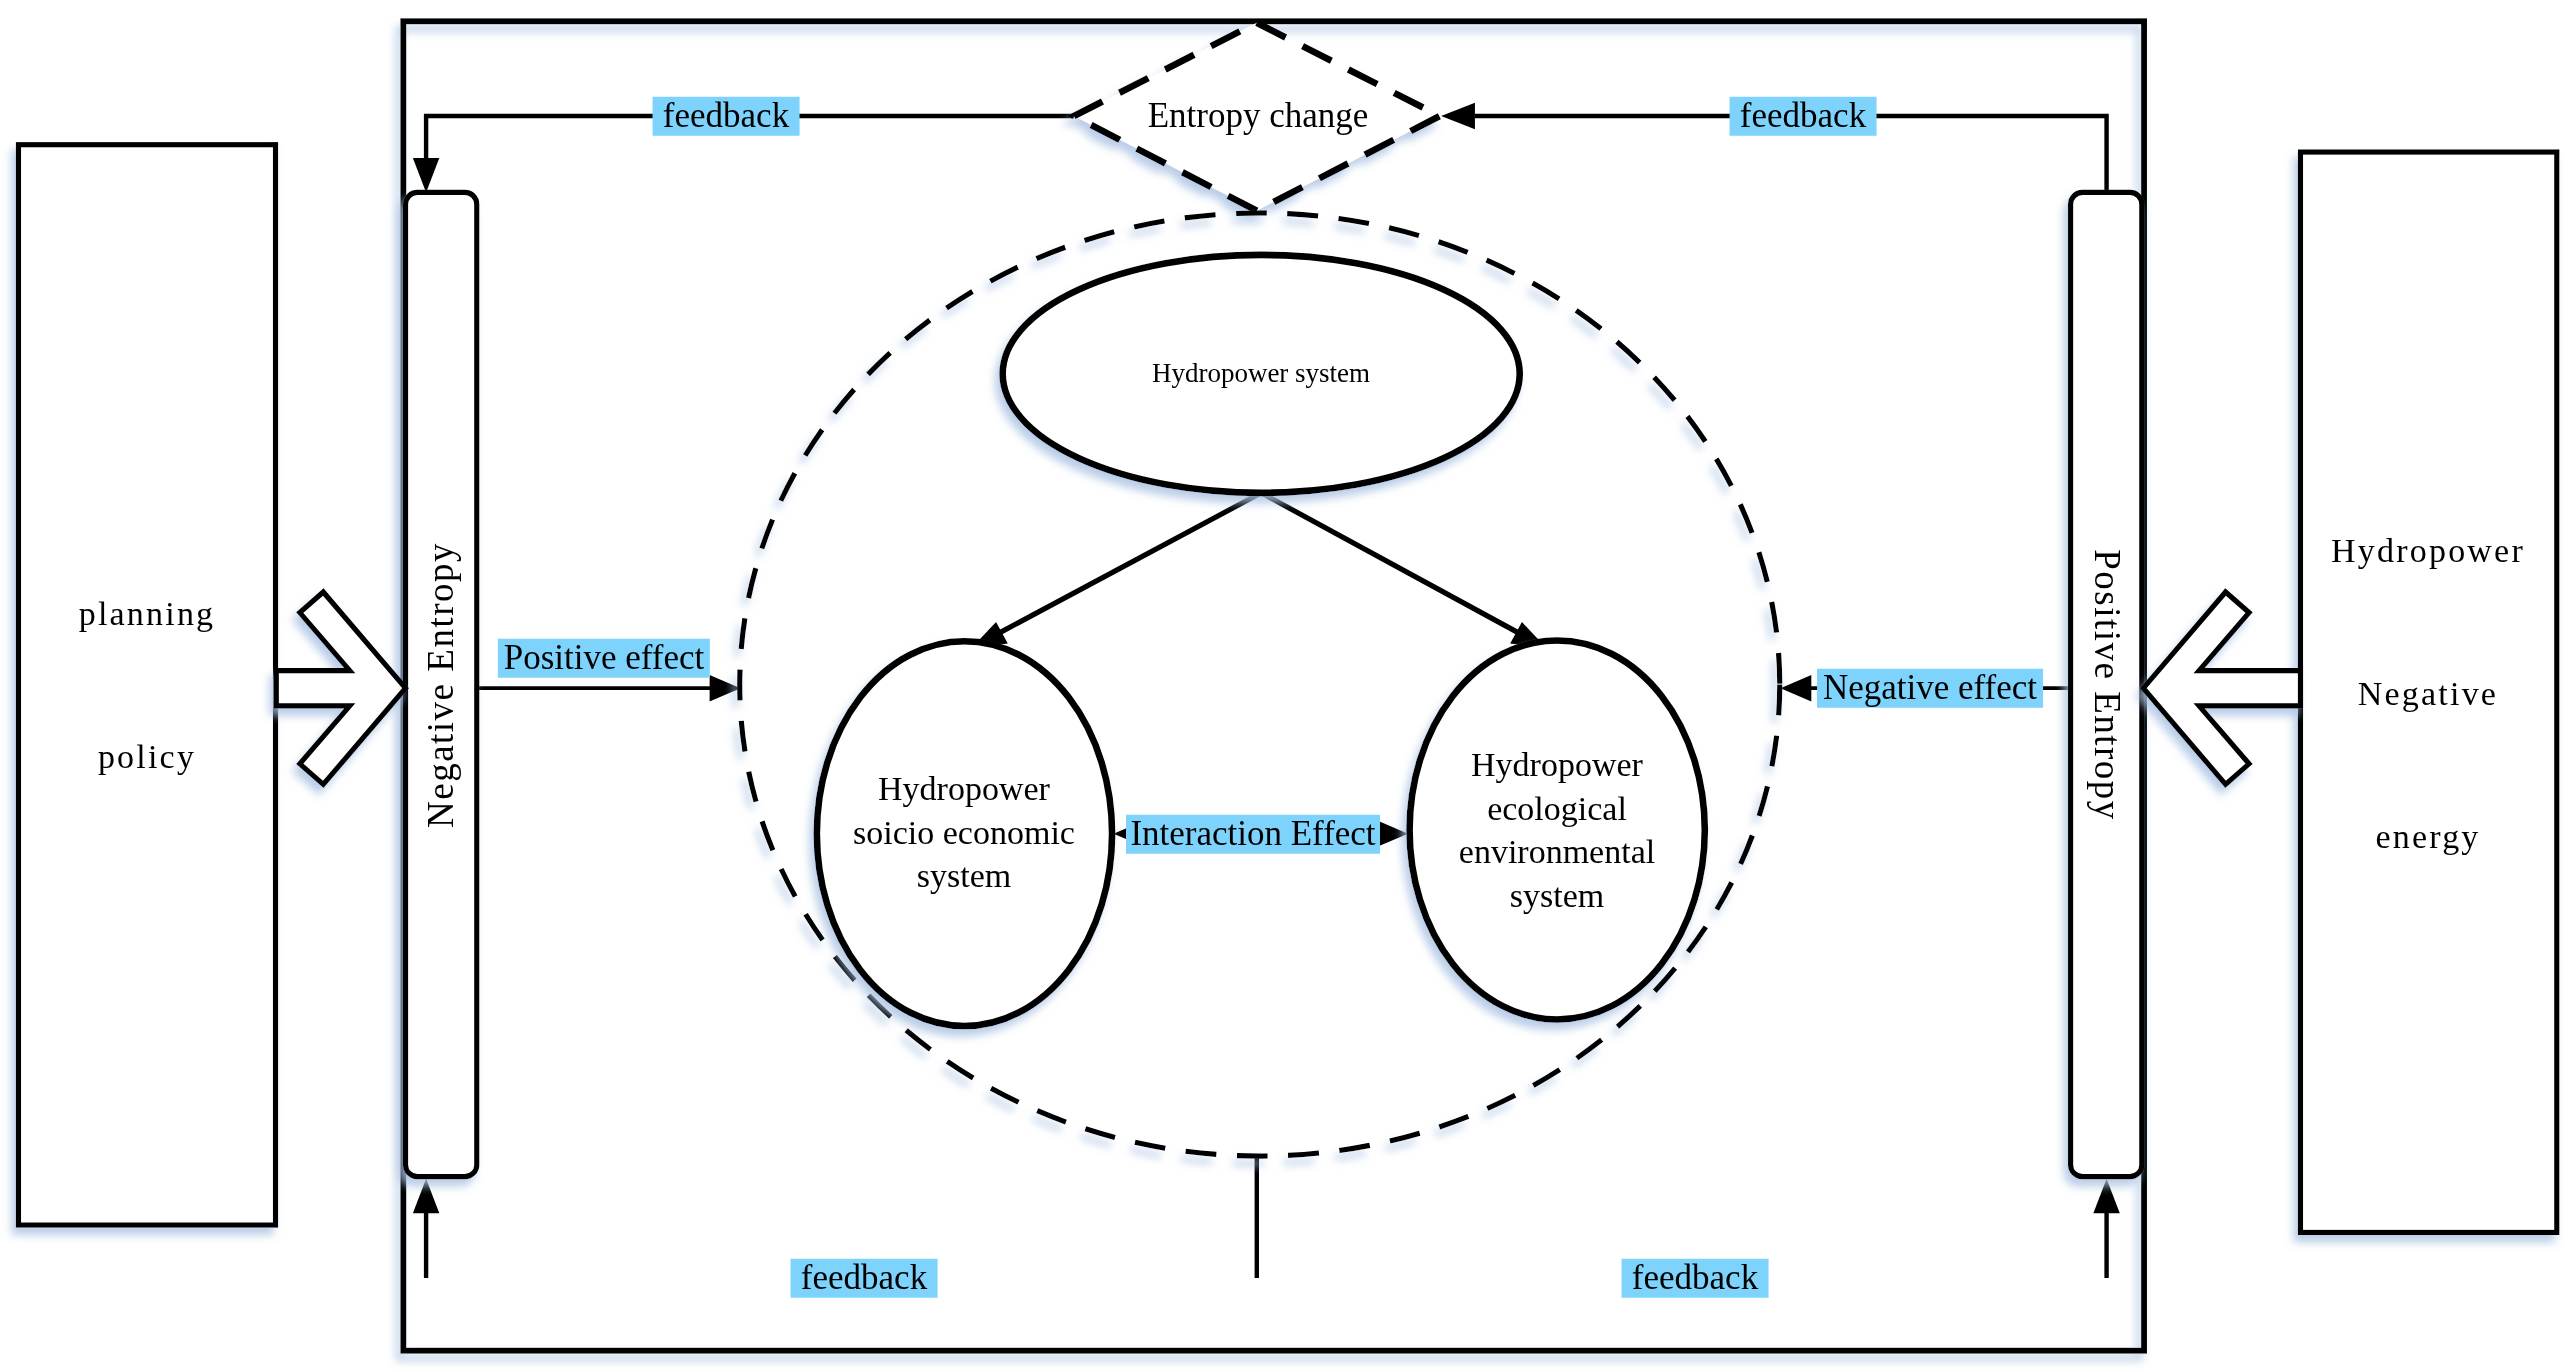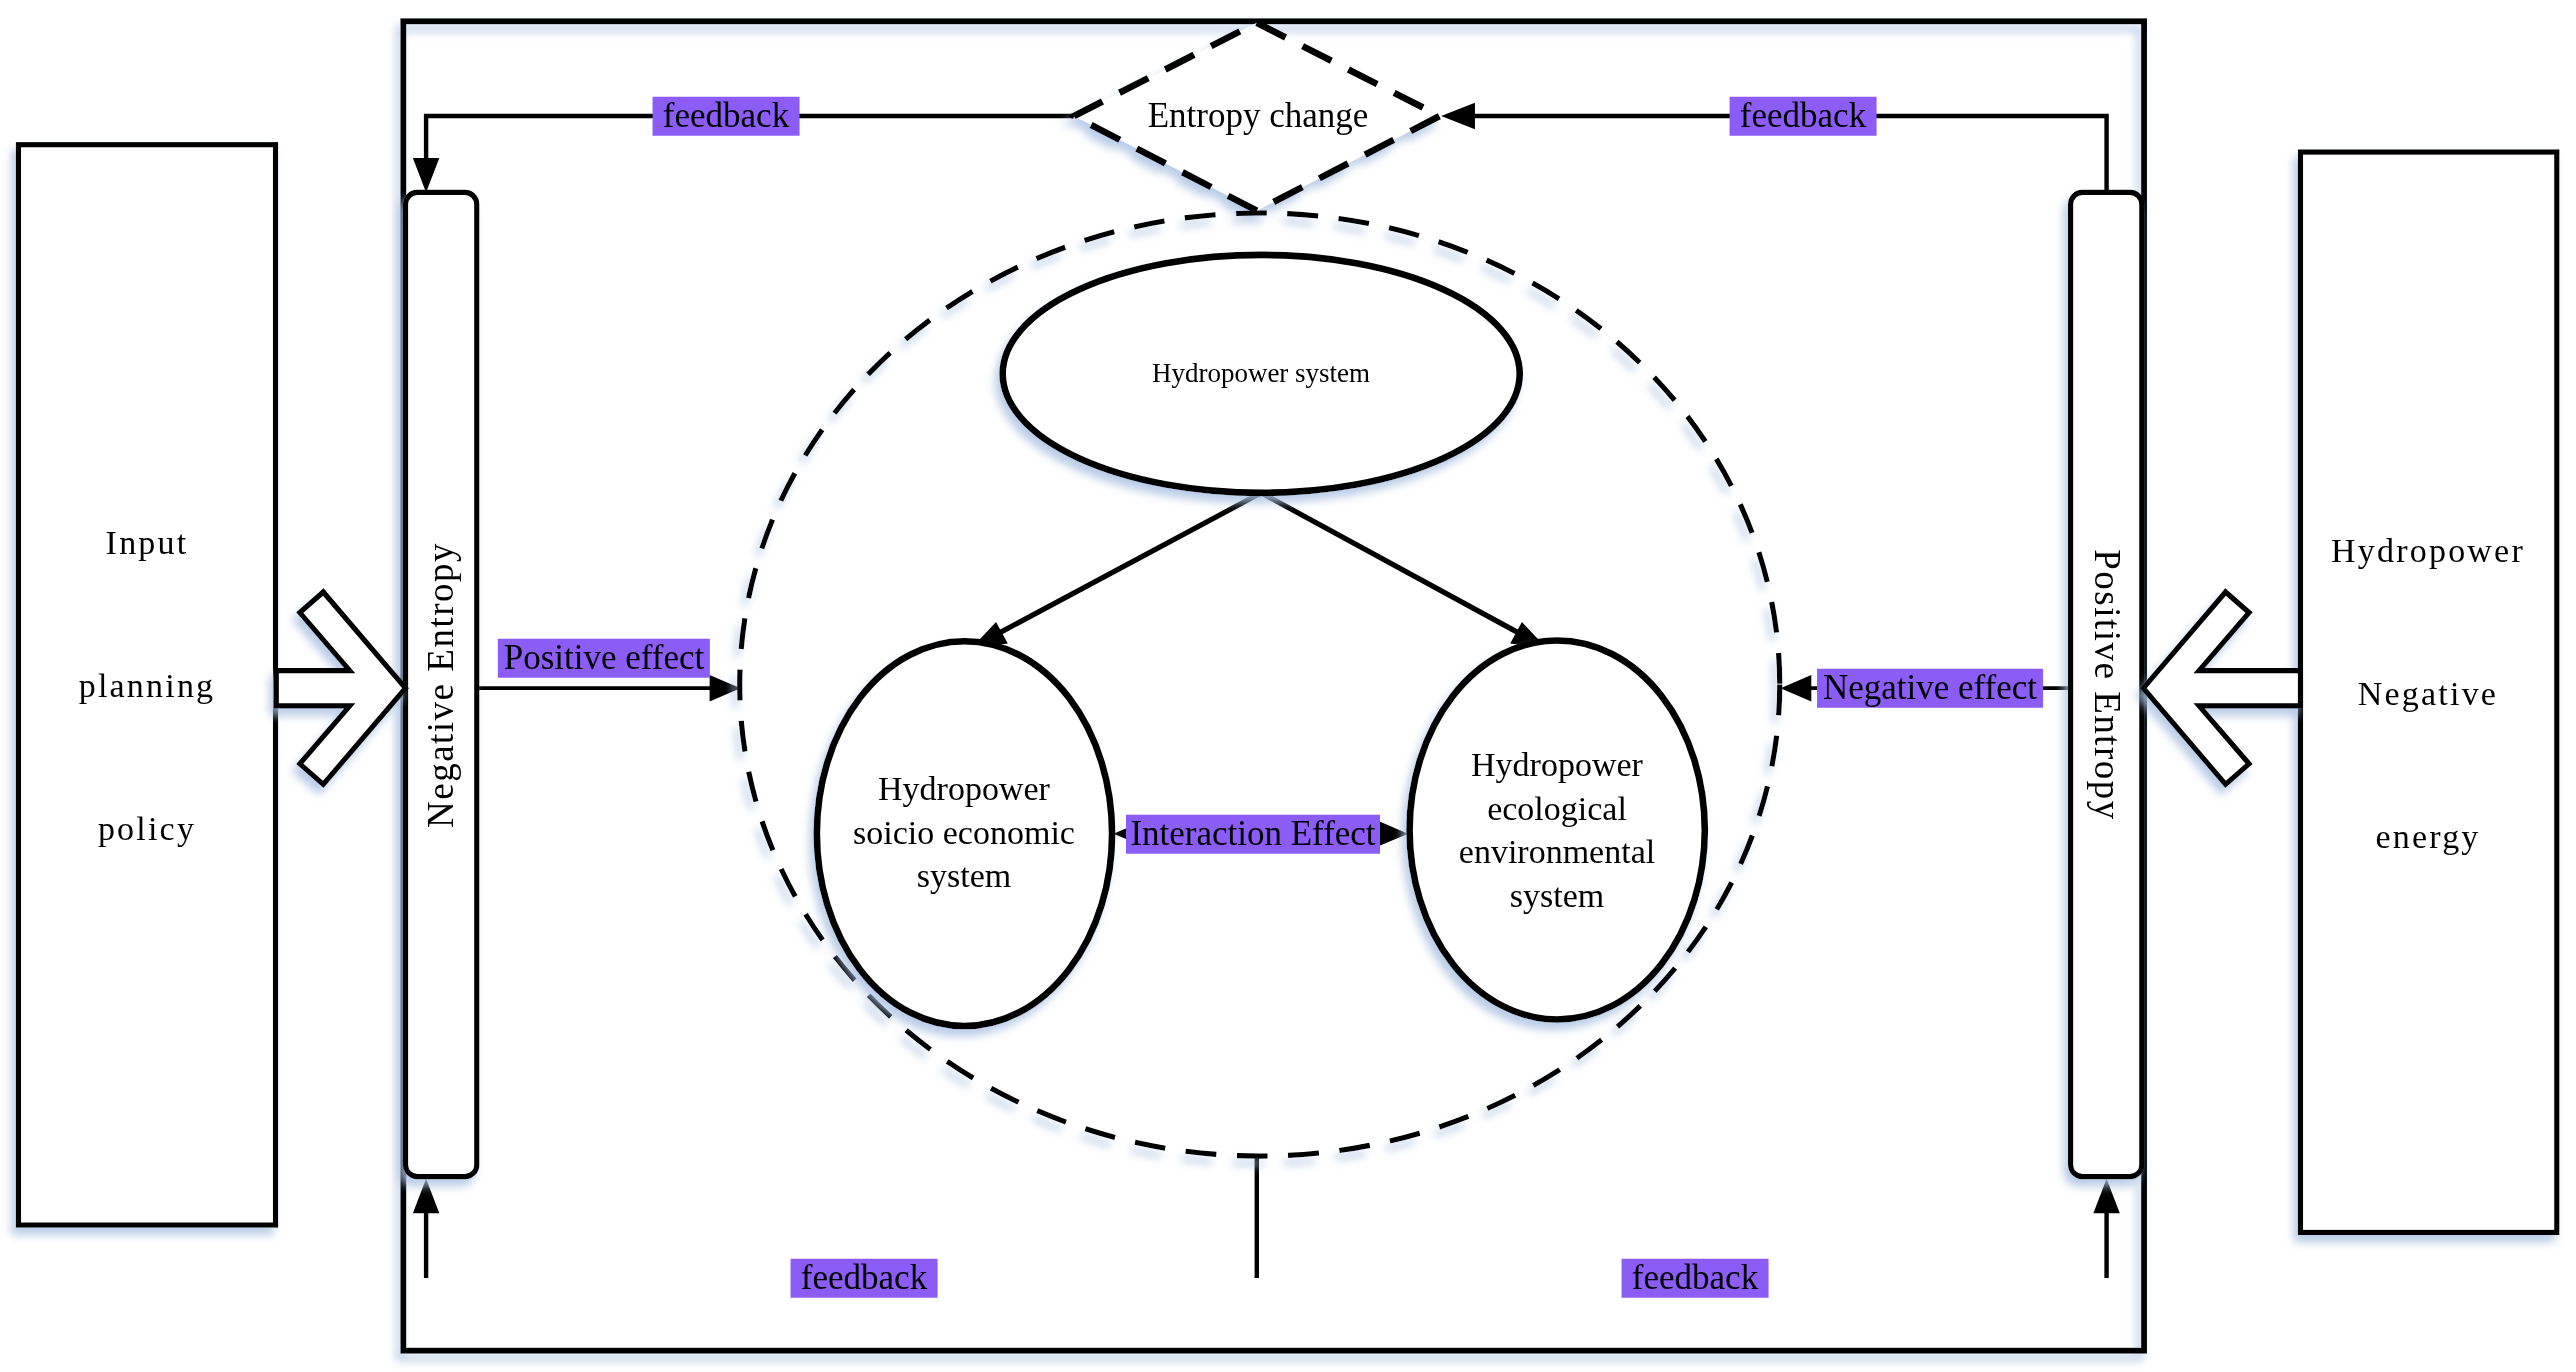--- a/index.html
+++ b/index.html
@@ -25,21 +25,21 @@
   }
   .lbl {
     position: absolute;
     transform: translate(-50%, -50%);
     color: #000;
     font-size: 35px;
     white-space: nowrap;
     text-align: center;
     line-height: 1.1;
   }
-  .onwire { background: #8b5cf6; padding: 0 10.3px; }
+  .onwire { background: #7dd3fc; padding: 0 10.3px; }
   .rot-ccw { transform: translate(-50%, -50%) rotate(-90deg); }
   .rot-cw  { transform: translate(-50%, -50%) rotate(90deg); }
   .bar-label { font-size: 37px; letter-spacing: 1.5px; }
   .side-box-text {
     font-size: 34px;
     letter-spacing: 2.2px;
     line-height: 143px;
   }
   .ellipse-text { font-size: 34px; line-height: 1.28; }
   .title-ellipse { font-size: 27px; }
@@ -103,21 +103,20 @@
     <rect x="552" y="262" width="97" height="1340" rx="16" fill="#ffffff" stroke="#000" stroke-width="7" filter="url(#ds)"></rect>
 
     <rect x="2819" y="262" width="97" height="1340" rx="16" fill="#ffffff" stroke="#000" stroke-width="7" filter="url(#ds)"></rect>
 
     <path d="M376 913 L476 913 L408 834 L440 806 L552 937 L440 1068 L408 1040 L476 961 L376 961 Z" fill="#ffffff" stroke="#000" stroke-width="7" stroke-linejoin="miter" filter="url(#ds)"></path>
 
     <path d="M3132 913 L2994 913 L3062 834 L3030 806 L2918 937 L3030 1068 L3062 1040 L2994 961 L3132 961 Z" fill="#ffffff" stroke="#000" stroke-width="7" stroke-linejoin="miter" filter="url(#ds)"></path>
   </svg>
 
   <div class="lbl side-box-text" style="left:147px; top:685px;">
-    <div>Input</div>
     <div>planning</div>
     <div>policy</div>
   </div>
 
   <div class="lbl side-box-text" style="left:2428px; top:693px;">
     <div>Hydropower</div>
     <div>Negative</div>
     <div>energy</div>
   </div>
 

